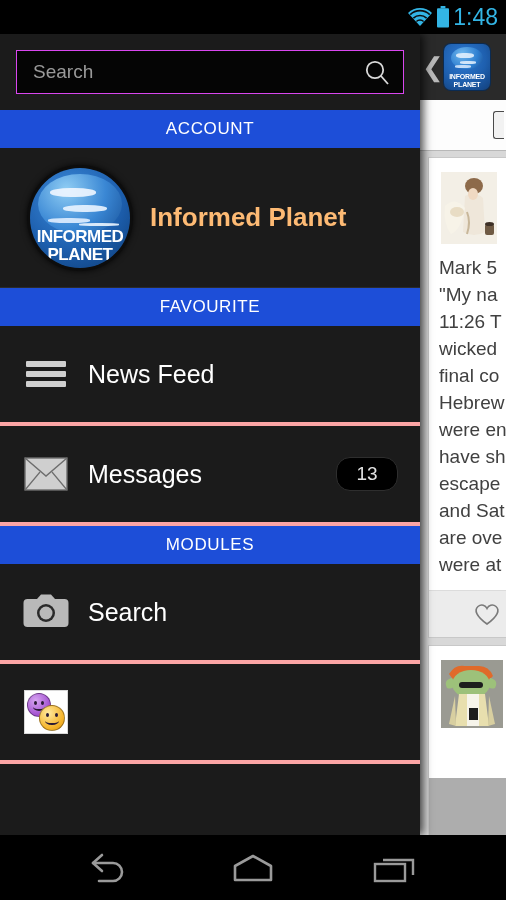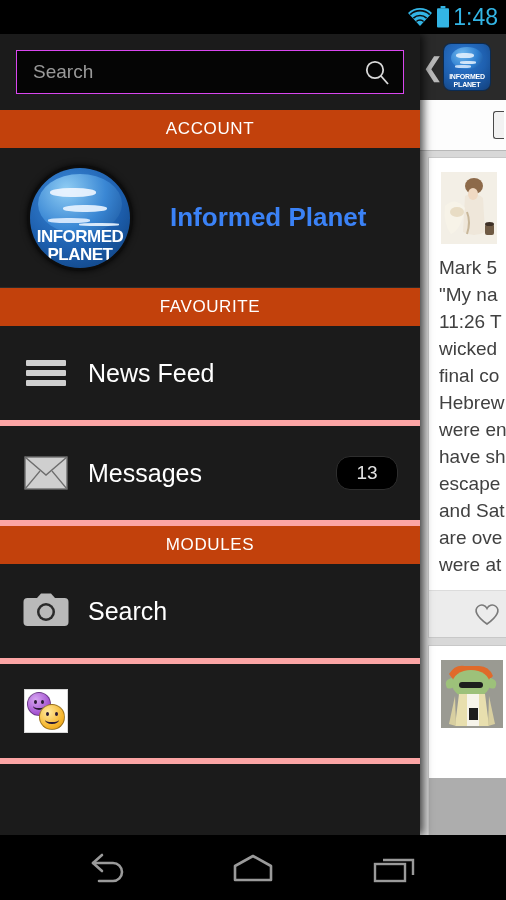--- a/index.html
+++ b/index.html
@@ -198,21 +198,21 @@
     border: none;
     outline: none;
     color: #d7d7d7;
     font-size: 19px;
     font-family: "Liberation Sans", sans-serif;
   }
   .search-input::placeholder { color: #9a9a9a; opacity: 1; }
   .search-icon { flex: 0 0 auto; display: block; }
 
   .section-header {
-    background: #c2410c;
+    background: #1d4ed8;
     height: 38px;
     display: flex;
     align-items: center;
     justify-content: center;
     color: #ffffff;
     font-size: 17px;
     letter-spacing: 0.6px;
   }
 
   .account-row {
@@ -254,33 +254,33 @@
     position: absolute;
     left: 0; right: 0; bottom: 4px;
     text-align: center;
     color: #fff;
     font-weight: bold;
     font-size: 17px;
     line-height: 18px;
     letter-spacing: -0.5px;
   }
   .account-name {
-    color: #3b82f6;
+    color: #fdba74;
     font-size: 26px;
     font-weight: bold;
-    margin-left: 40px;
+    margin-left: 20px;
   }
 
   .nav-row {
     height: 100px;
     display: flex;
     align-items: center;
     padding: 0 22px 0 22px;
     background: #1b1b1b;
-    border-bottom: 6px solid #fca5a5;
+    border-bottom: 4px solid #fca5a5;
     box-sizing: border-box;
   }
   .nav-icon {
     width: 48px;
     flex: 0 0 auto;
     display: flex;
     align-items: center;
     justify-content: center;
   }
   .nav-label {

